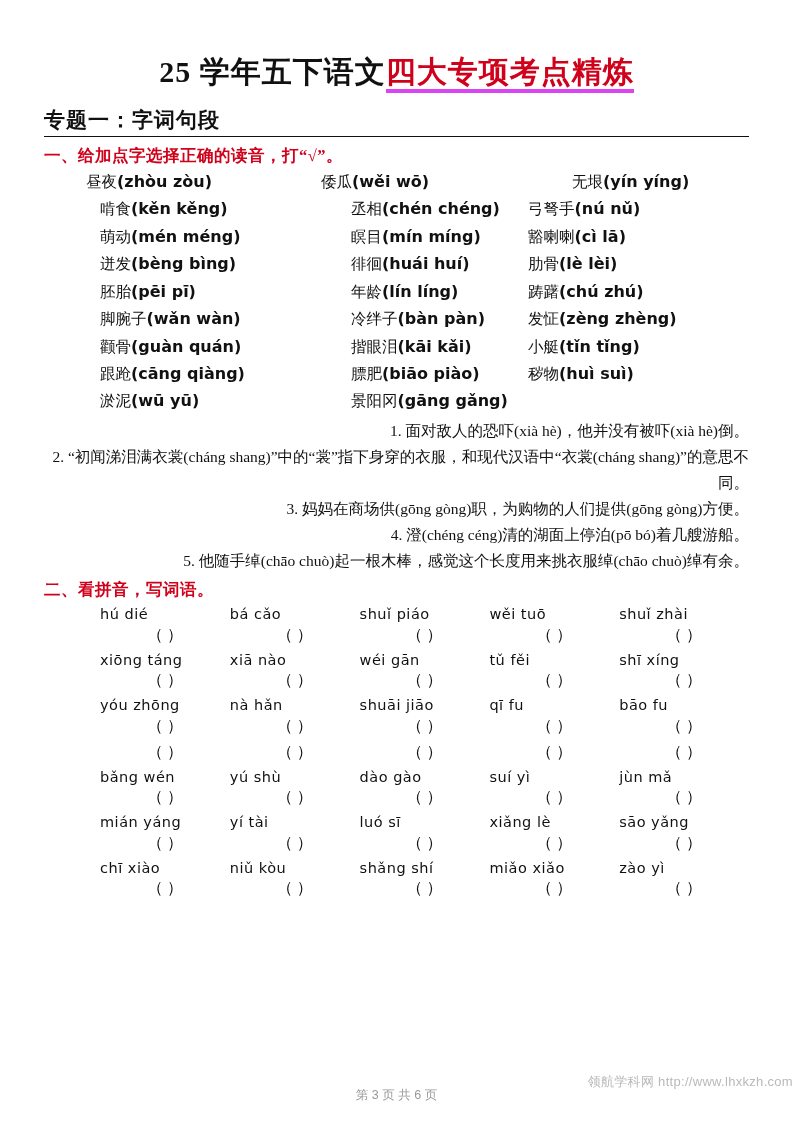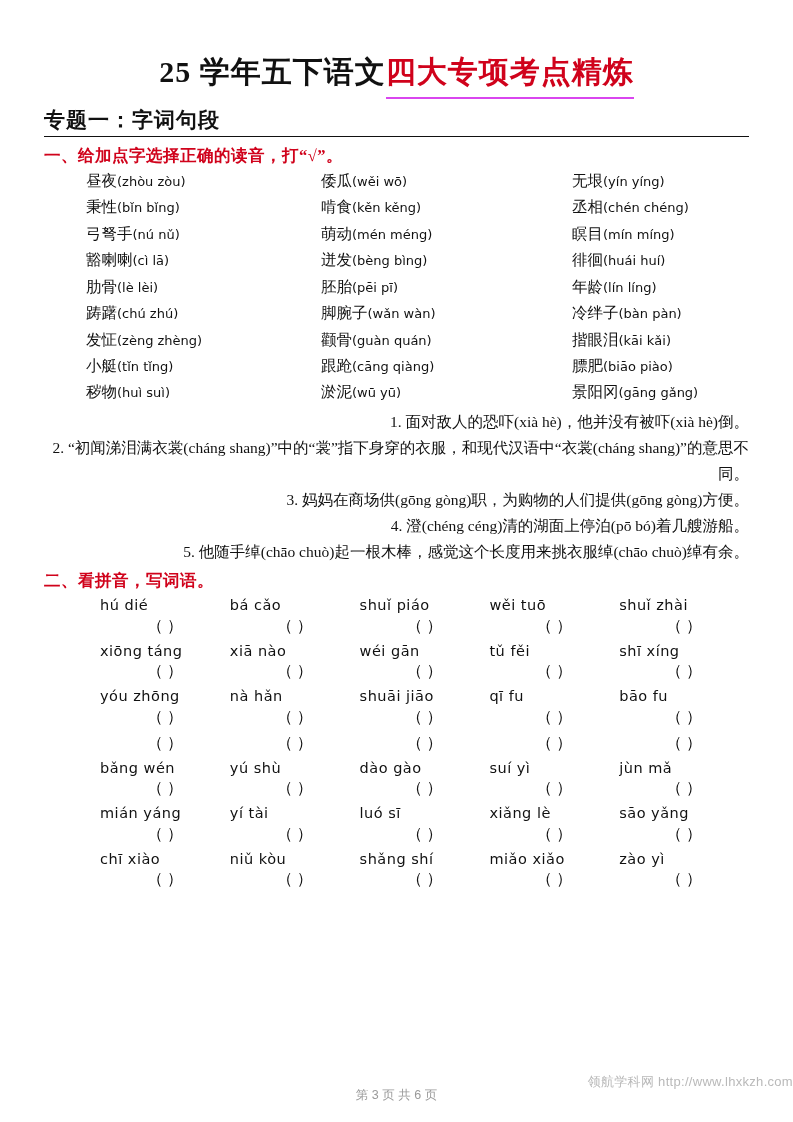--- a/index.html
+++ b/index.html
@@ -29,22 +29,22 @@
     font-size: 30px;
     font-weight: bold;
     letter-spacing: 1px;
     margin: 16px 0 0 0;
     line-height: 1.2;
     white-space: nowrap;
   }
   .title .part-black { color: #111111; }
   .title .part-red {
     color: #d0021b;
-    border-bottom: 2px solid #d946ef;
-    padding-bottom: 9px;
+    border-bottom: 4px solid #d946ef;
+    padding-bottom: 1px;
   }
 
   .subtitle {
     text-align: left;
     font-size: 21px;
     font-weight: bold;
     margin: 16px 0 2px 0;
     letter-spacing: 1px;
   }
   .subtitle-rule {
@@ -72,21 +72,22 @@
     padding-left: 42px;
   }
   .choice-cell {
     font-size: 15.5px;
     white-space: nowrap;
     line-height: 1.35;
   }
   .choice-cell .hz { font-size: 15.5px; }
   .choice-cell .py {
     font-family: "DejaVu Sans", "Liberation Sans", sans-serif;
-    font-size: 13px;
+    font-size: 16px;
+    font-weight: bold;
   }
   .choice-cell.col2 { padding-left: 14px; }
   .choice-cell.col3 { padding-left: 44px; }
 
   
   .sentences { margin: 6px 0 4px 0; text-align: right; }
   .sentence {
     font-size: 15.5px;
     line-height: 1.62;
     margin: 1px 0;
@@ -159,21 +160,20 @@
   <h2 class="subtitle">专题一：字词句段</h2>
   <hr class="subtitle-rule">
 
   <div class="section-heading">一、给加点字选择正确的读音，打“√”。</div>
 
   <div class="choice-grid">
     <div class="choice-cell col1"><span class="hz">昼夜</span><span class="py">(zhòu zòu)</span></div>
     <div class="choice-cell col2"><span class="hz">倭瓜</span><span class="py">(wěi wō)</span></div>
     <div class="choice-cell col3"><span class="hz">无垠</span><span class="py">(yín yíng)</span></div>
 
-    <div class="choice-cell col1"><span class="hz">秉性</span><span class="py">(bǐn bǐng)</span></div>
     <div class="choice-cell col2"><span class="hz">啃食</span><span class="py">(kěn kěng)</span></div>
     <div class="choice-cell col3"><span class="hz">丞相</span><span class="py">(chén chéng)</span></div>
 
     <div class="choice-cell col1"><span class="hz">弓弩手</span><span class="py">(nú nǔ)</span></div>
     <div class="choice-cell col2"><span class="hz">萌动</span><span class="py">(mén méng)</span></div>
     <div class="choice-cell col3"><span class="hz">瞑目</span><span class="py">(mín míng)</span></div>
 
     <div class="choice-cell col1"><span class="hz">豁喇喇</span><span class="py">(cì lā)</span></div>
     <div class="choice-cell col2"><span class="hz">迸发</span><span class="py">(bèng bìng)</span></div>
     <div class="choice-cell col3"><span class="hz">徘徊</span><span class="py">(huái huí)</span></div>

